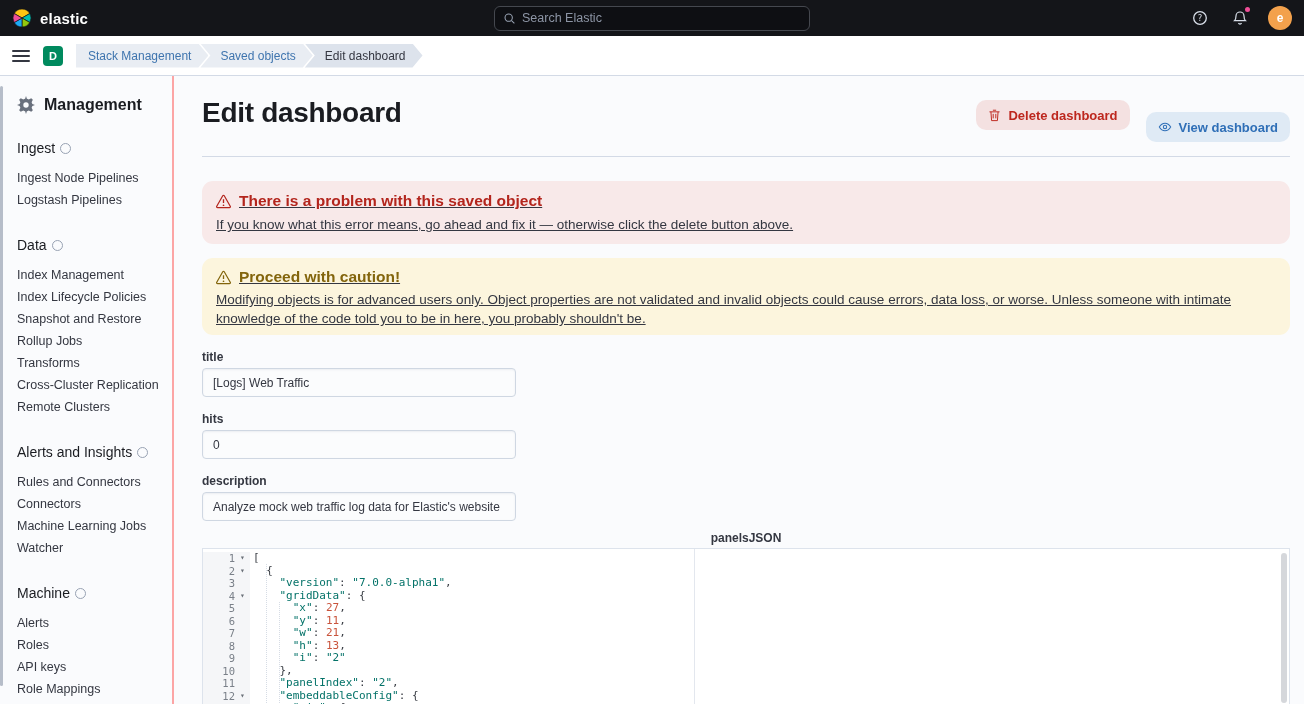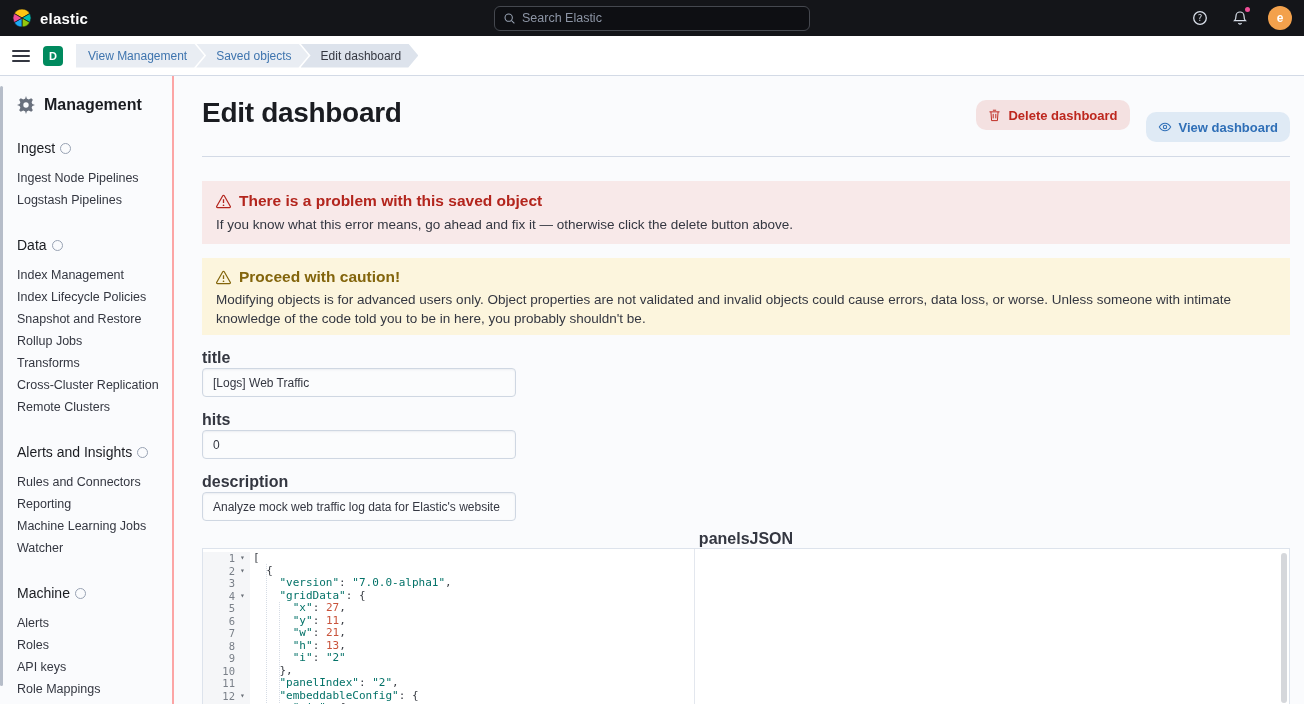--- a/index.html
+++ b/index.html
@@ -62,31 +62,31 @@
   .main { flex:1; padding:20px 14px 0 28px; overflow:hidden; }
   .page-header { display:flex; align-items:flex-start; justify-content:space-between; }
   .page-title { font-size:28px; line-height:34px; font-weight:700; color:#1a1c21; letter-spacing:-.3px; }
   .actions { display:flex; gap:16px; margin-top:4px; }
   .btn { height:30px; display:inline-flex; align-items:center; gap:7px; padding:0 12px;
     border-radius:10px; font-size:13px; font-weight:600; border:none; cursor:pointer; font-family:inherit; }
   .btn-danger { background:#f4e1e1; color:#bd271e; }
   .btn-primary { background:#dfeaf5; color:#2f6fb7;margin-top:12px; }
   .divider { border:none; border-top:1px solid #d3dae6; margin:14px 0 0 0; }
 
-  .callout { border-radius:0; }
+  .callout { border-radius:11px;text-decoration:underline; }
   .callout.danger { background:#f8e9e9; margin-top:24px; padding:10px 14px; }
   .callout.warning { background:#fcf5dd; margin-top:14px; padding:9px 14px 7px; }
   .callout-title { display:flex; align-items:center; gap:8px; font-size:15.5px; line-height:20px; font-weight:600; }
   .callout.danger .callout-title { color:#b3251d; }
   .callout.warning .callout-title { color:#83650c; }
   .callout-body { font-size:13.5px; line-height:19px; color:#343741; margin-top:4px; max-width:1065px; }
   .callout.warning .callout-body { margin-top:3px; }
 
   .field-group { margin-top:15px; }
-  .field-label, .editor-label { display:block; font-size:16px; font-weight:700; color:#343741;
+  .field-label, .editor-label { display:block; font-size:12px; font-weight:700; color:#343741;
     margin-bottom:3px; line-height:15px; }
   .field-input { width:314px; height:29px; padding:0 10px; font-size:12px; color:#343741;
     background:#fbfcfd; border:1px solid #cfd7e2; border-radius:4px; font-family:inherit;
     box-shadow:inset 0 1px 2px rgba(152,162,179,.15); outline:none; }
 
   
   .editor-group { margin-top:10px; }
   .editor-label { margin-bottom:2px;text-align:center; }
   .editor { position:relative; border:1px solid #dde3ec; background:#fff; height:220px;
     overflow:hidden; font-family:"DejaVu Sans Mono","Liberation Mono",monospace;
@@ -149,21 +149,21 @@
 </header>
 
 <nav class="crumb-bar">
   <span class="hamburger">
     <span></span>
       <span></span>
       <span></span>
   </span>
   <span class="space-badge">D</span>
   <div class="crumbs" id="crumbs">
-      <span class="crumb first">View Management</span>
+      <span class="crumb first">Stack Management</span>
       <span class="crumb">Saved objects</span>
       <span class="crumb last">Edit dashboard</span>
     </div>
 </nav>
 
 <div class="body-row">
   <span class="sidebar-scrollbar"></span>
 
   <aside class="sidebar">
     <div class="sidebar-header">
@@ -194,21 +194,21 @@
           <div class="nav-item">Transforms</div>
           <div class="nav-item">Cross-Cluster Replication</div>
           <div class="nav-item">Remote Clusters</div>
         </div>
         <div class="nav-section">
           <div class="nav-heading">
             <span>Alerts and Insights</span>
             <span class="mini-help"></span>
           </div>
           <div class="nav-item">Rules and Connectors</div>
-          <div class="nav-item">Reporting</div>
+          <div class="nav-item">Connectors</div>
           <div class="nav-item">Machine Learning Jobs</div>
           <div class="nav-item">Watcher</div>
         </div>
         <div class="nav-section">
           <div class="nav-heading">
             <span>Machine</span>
             <span class="mini-help"></span>
           </div>
           <div class="nav-item">Alerts</div>
           <div class="nav-item">Roles</div>

